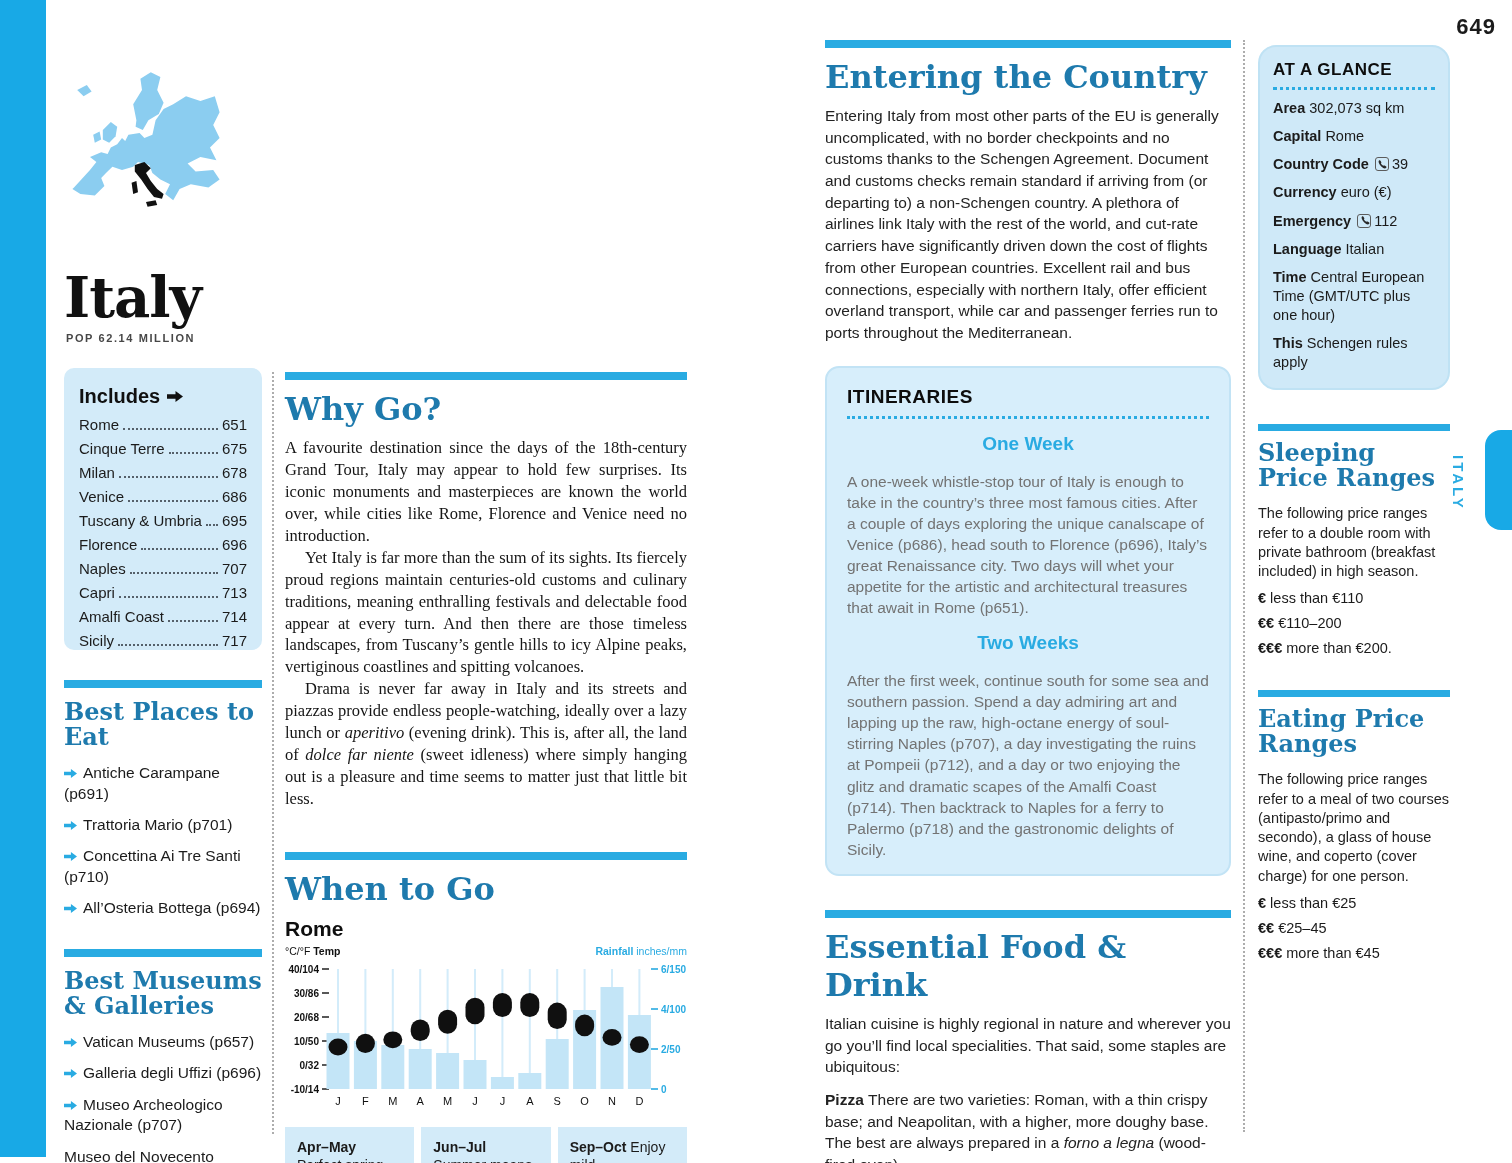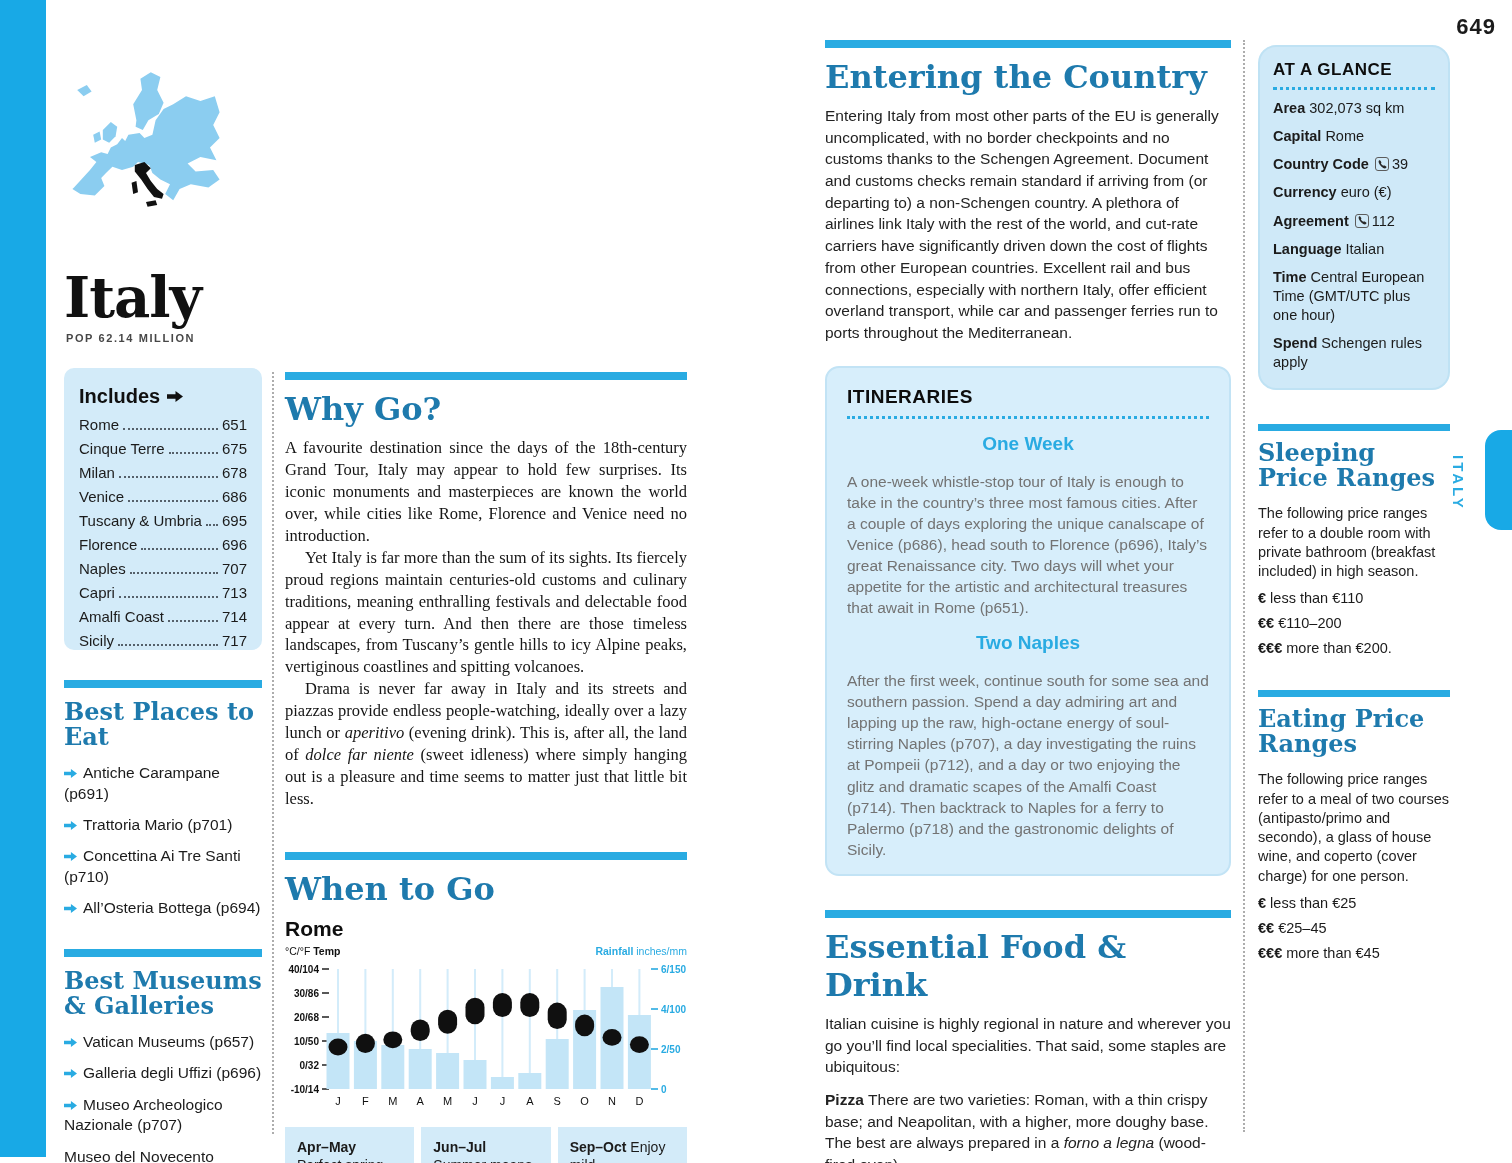--- a/index.html
+++ b/index.html
@@ -305,21 +305,21 @@
   <div class="rule-wide"></div>
   <h2 class="big-head">Entering the Country</h2>
   <p class="sans-body">Entering Italy from most other parts of the EU is generally uncomplicated, with no border checkpoints and no customs thanks to the Schengen Agreement. Document and customs checks remain standard if arriving from (or departing to) a non-Schengen country. A plethora of airlines link Italy with the rest of the world, and cut-rate carriers have significantly driven down the cost of flights from other European countries. Excellent rail and bus connections, especially with northern Italy, offer efficient overland transport, while car and passenger ferries run to ports throughout the Mediterranean.</p>
 
   <div class="itin-box">
     <div class="box-head">ITINERARIES</div>
     <div class="cyan-dots"></div>
     <div id="itin-sections">
         <div class="itin-sub">One Week</div>
         <p>A one-week whistle-stop tour of Italy is enough to take in the country’s three most famous cities. After a couple of days exploring the unique canalscape of Venice (p686), head south to Florence (p696), Italy’s great Renaissance city. Two days will whet your appetite for the artistic and architectural treasures that await in Rome (p651).</p>
-        <div class="itin-sub">Two Naples</div>
+        <div class="itin-sub">Two Weeks</div>
         <p>After the first week, continue south for some sea and southern passion. Spend a day admiring art and lapping up the raw, high-octane energy of soul-stirring Naples (p707), a day investigating the ruins at Pompeii (p712), and a day or two enjoying the glitz and dramatic scapes of the Amalfi Coast (p714). Then backtrack to Naples for a ferry to Palermo (p718) and the gastronomic delights of Sicily.</p>
       </div>
   </div>
 
   <div class="food-sec">
     <div class="rule-wide"></div>
     <h2 class="big-head">Essential Food &amp; Drink</h2>
     <p class="sans-body">Italian cuisine is highly regional in nature and wherever you go you’ll find local specialities. That said, some staples are ubiquitous:</p>
     <div id="food-items">
         <p class="sans-body food-item"><b>Pizza </b><span>There are two varieties: Roman, with a thin crispy base; and Neapolitan, with a higher, more doughy base. The best are always prepared in a </span><i>forno a legna</i><span> (wood-fired oven).</span></p>
@@ -332,26 +332,26 @@
   <div class="glance-box">
     <div class="box-head">AT A GLANCE</div>
     <div class="cyan-dots"></div>
     <div id="glance-entries">
         <div class="glance-entry"><b>Area </b>302,073 sq km</div>
         <div class="glance-entry"><b>Capital </b>Rome</div>
         <div class="glance-entry"><b>Country Code </b><span class="phone-box"><svg viewBox="0 0 16 16">
               <path d="M4.1 2.5c.9-.9 2.1-.7 2.6.3l.9 1.7c.4.8.2 1.5-.4 2.1.7 1.5 1.8 2.6 3.3 3.3.6-.6 1.3-.8 2.1-.4l1.7.9c1 .5 1.2 1.7.3 2.6-1.1 1.1-3.6 1.3-6.9-2S3 3.6 4.1 2.5z"></path>
             </svg></span>39</div>
         <div class="glance-entry"><b>Currency </b>euro (€)</div>
-        <div class="glance-entry"><b>Agreement </b><span class="phone-box"><svg viewBox="0 0 16 16">
+        <div class="glance-entry"><b>Emergency </b><span class="phone-box"><svg viewBox="0 0 16 16">
               <path d="M4.1 2.5c.9-.9 2.1-.7 2.6.3l.9 1.7c.4.8.2 1.5-.4 2.1.7 1.5 1.8 2.6 3.3 3.3.6-.6 1.3-.8 2.1-.4l1.7.9c1 .5 1.2 1.7.3 2.6-1.1 1.1-3.6 1.3-6.9-2S3 3.6 4.1 2.5z"></path>
             </svg></span>112</div>
         <div class="glance-entry"><b>Language </b>Italian</div>
         <div class="glance-entry"><b>Time </b>Central European Time (GMT/UTC plus one hour)</div>
-        <div class="glance-entry"><b>Spend </b>Schengen rules apply</div>
+        <div class="glance-entry"><b>This </b>Schengen rules apply</div>
       </div>
   </div>
 
   <div class="side-sec">
     <div class="rule-sm"></div>
     <h2 class="side-head">Sleeping Price Ranges</h2>
     <p class="intro">The following price ranges refer to a double room with private bathroom (breakfast included) in high season.</p>
     <div id="sleep-ranges">
         <div class="range-line"><b>€ </b>less than €110</div>
         <div class="range-line"><b>€€ </b>€110–200</div>

